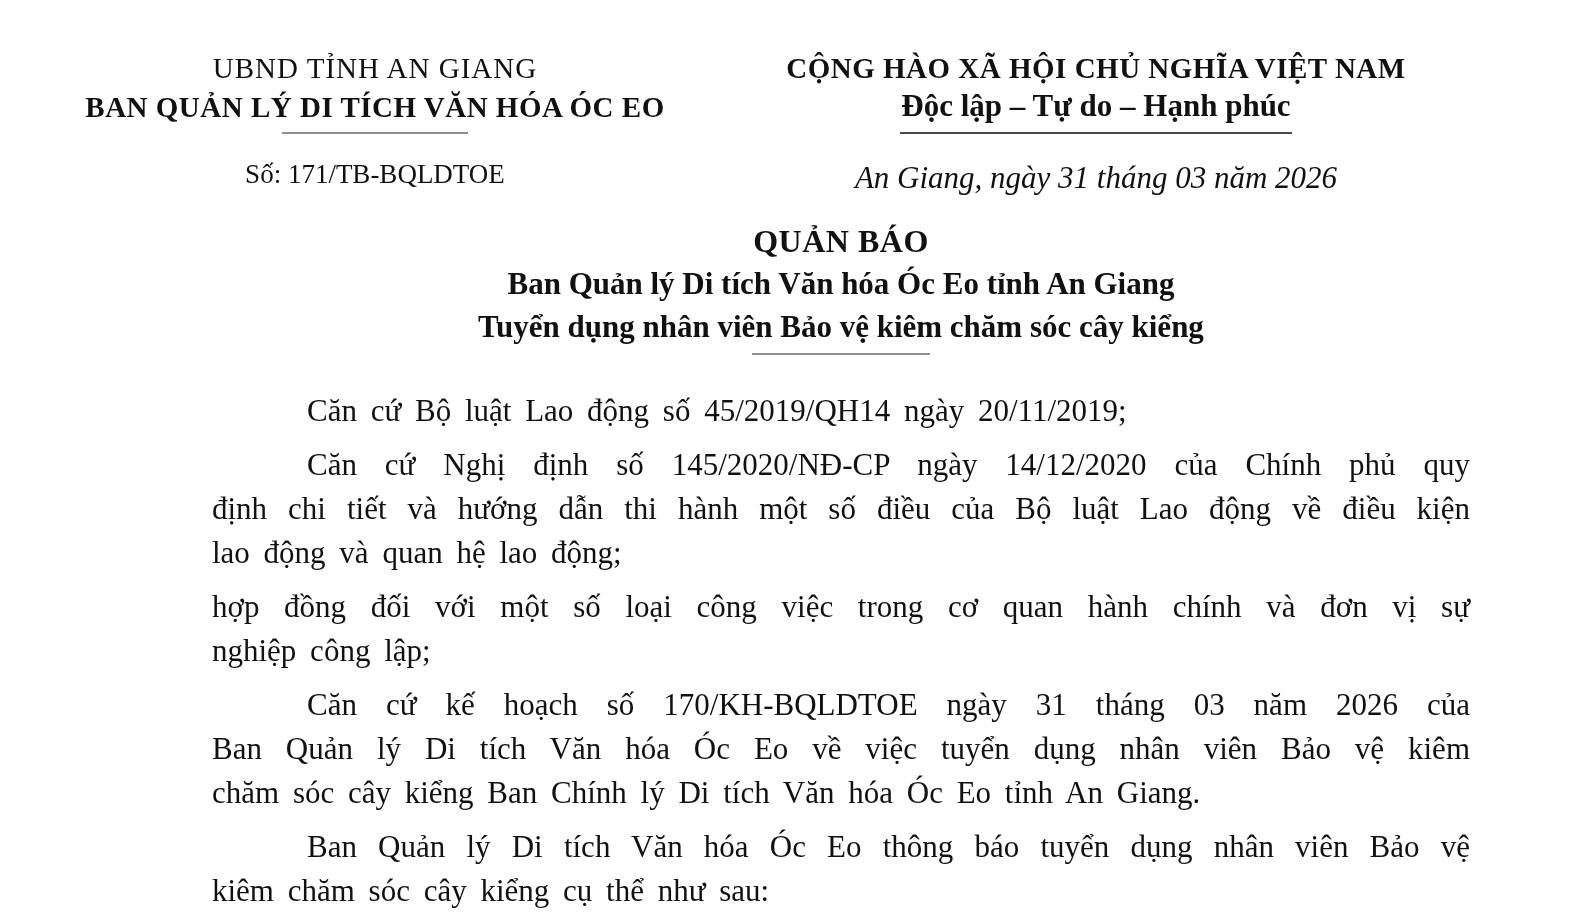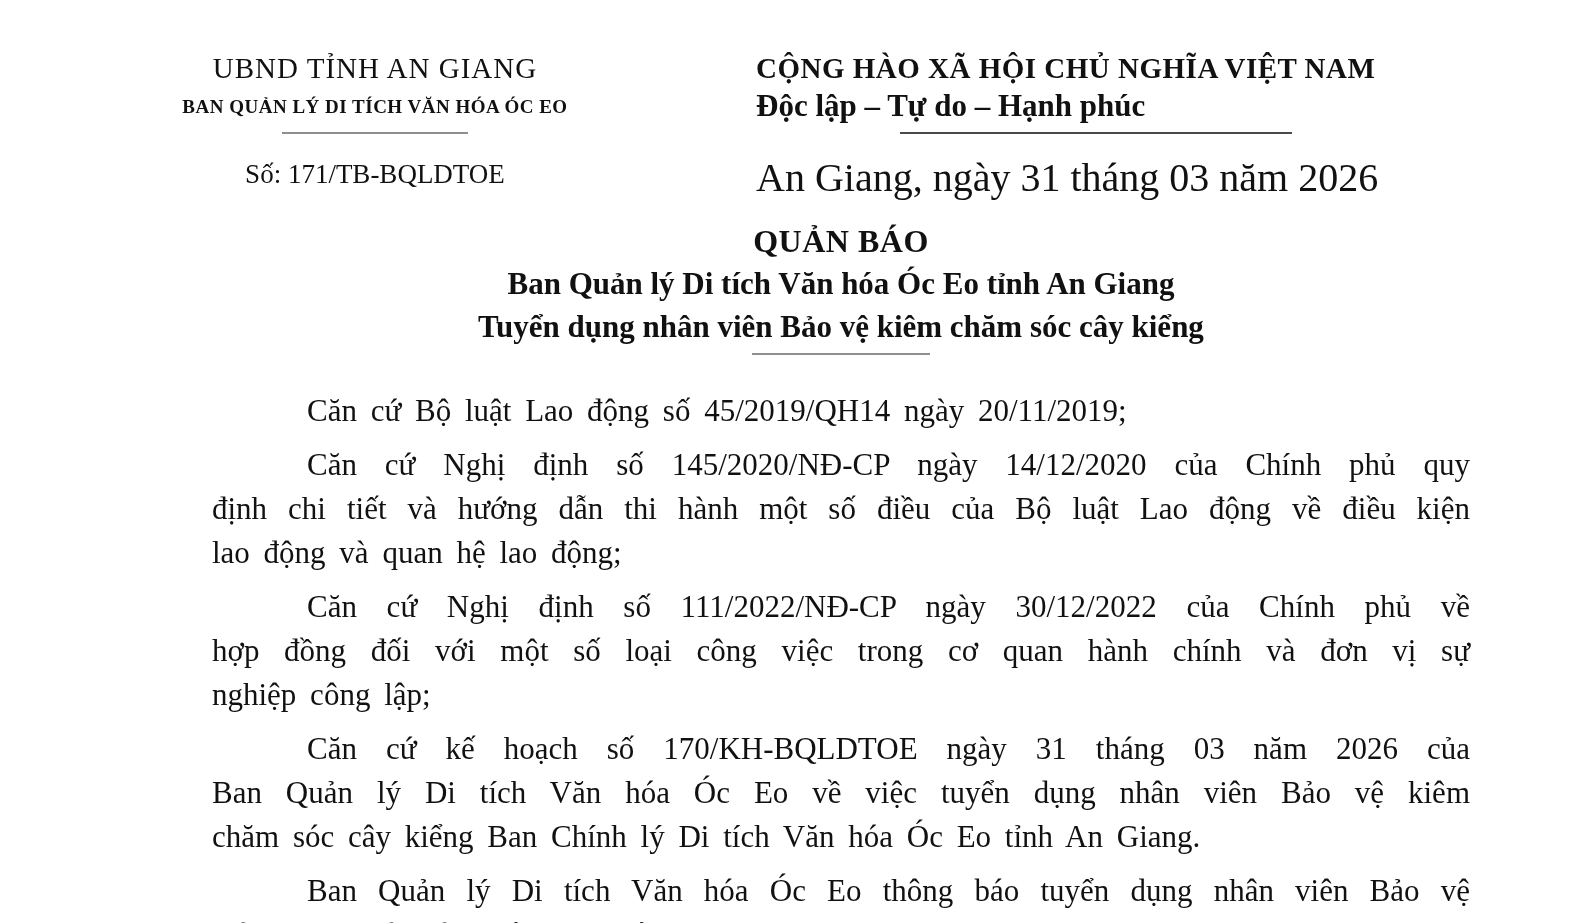--- a/index.html
+++ b/index.html
@@ -27,29 +27,29 @@
     align-items: flex-start;
     padding-left: 30px;
   }
   .hdr-left {
     width: 690px;
     text-align: center;
   }
   .hdr-right {
     width: 680px;
     margin-left: 36px;
-    text-align: left;
+    text-align: center;
   }
   .parent-org {
     font-size: 29px;
     line-height: 36px;
     letter-spacing: 1px;
   }
   .org-name {
-    font-size: 19px;
+    font-size: 29px;
     font-weight: bold;
     line-height: 38px;
     margin-top: 2px;
     letter-spacing: 0.5px;
   }
   .rule {
     height: 2px;
     background: #8f8f8f;
     margin: 6px auto 0;
   }
@@ -65,21 +65,22 @@
     font-weight: bold;
     line-height: 36px;
     letter-spacing: 0.5px;
   }
   .motto {
     font-size: 31px;
     font-weight: bold;
     line-height: 40px;
   }
   .date-line {
-    font-size: 40px;
+    font-size: 31px;
+    font-style: italic;
     line-height: 40px;
     margin-top: 24px;
   }
 
   
   .title-wrap {
     width: 1258px;
     margin: 22px 0 0 212px;
     text-align: center;
   }
@@ -153,21 +154,20 @@
   <div class="body-wrap">
       <div class="para">
         <div class="pline first lastline">Căn cứ Bộ luật Lao động số 45/2019/QH14 ngày 20/11/2019;</div>
       </div>
       <div class="para">
         <div class="pline first">Căn cứ Nghị định số 145/2020/NĐ-CP ngày 14/12/2020 của Chính phủ quy</div>
         <div class="pline">định chi tiết và hướng dẫn thi hành một số điều của Bộ luật Lao động về điều kiện</div>
         <div class="pline lastline">lao động và quan hệ lao động;</div>
       </div>
       <div class="para">
-        <div class="pline first">Căn cứ Nghị định số 111/2022/NĐ-CP ngày 30/12/2022 của Chính phủ về</div>
         <div class="pline">hợp đồng đối với một số loại công việc trong cơ quan hành chính và đơn vị sự</div>
         <div class="pline lastline">nghiệp công lập;</div>
       </div>
       <div class="para">
         <div class="pline first">Căn cứ kế hoạch số 170/KH-BQLDTOE ngày 31 tháng 03 năm 2026 của</div>
         <div class="pline">Ban Quản lý Di tích Văn hóa Óc Eo về việc tuyển dụng nhân viên Bảo vệ kiêm</div>
         <div class="pline lastline">chăm sóc cây kiểng Ban Chính lý Di tích Văn hóa Óc Eo tỉnh An Giang.</div>
       </div>
       <div class="para">
         <div class="pline first">Ban Quản lý Di tích Văn hóa Óc Eo thông báo tuyển dụng nhân viên Bảo vệ</div>

